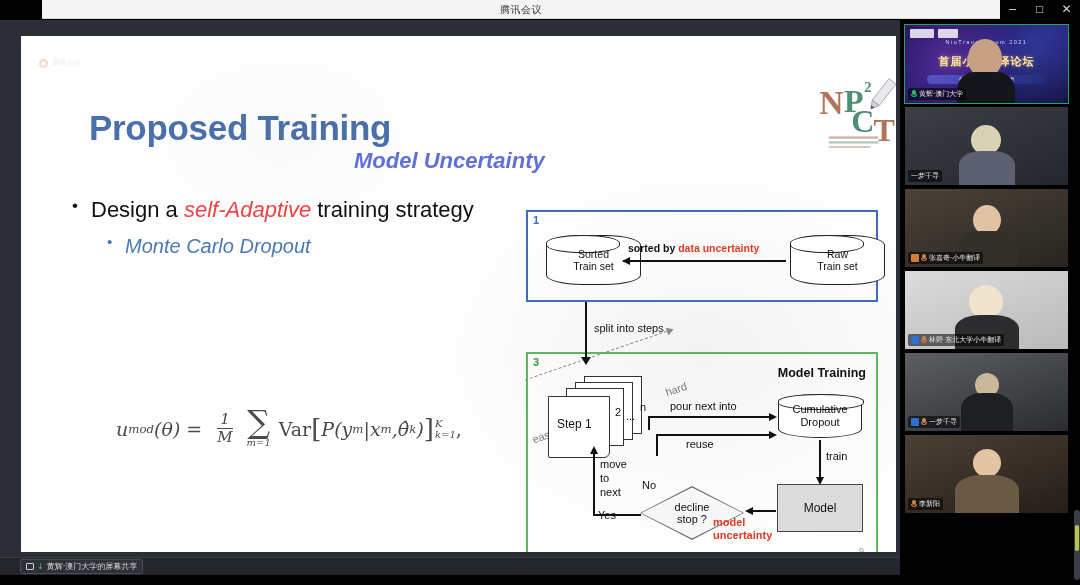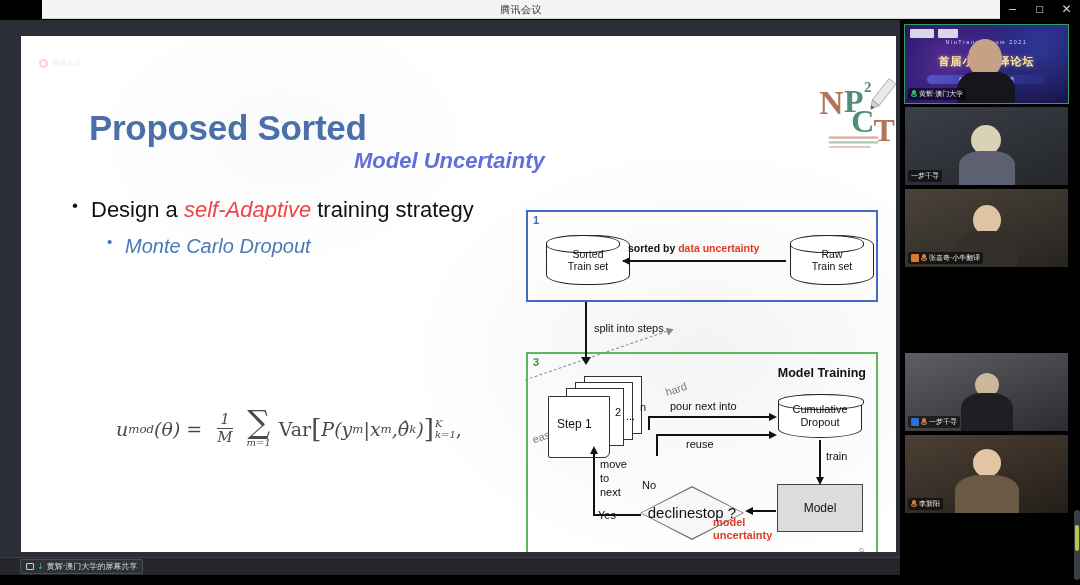--- a/index.html
+++ b/index.html
@@ -132,21 +132,21 @@
   
   .dbox1 {
     position: absolute; left: 505px; top: 174px; width: 352px; height: 92px;
     border: 2px solid #3f6cbf; background: rgba(255,255,255,.25);
   }
   .dbox1 .num {
     position: absolute; left: 5px; top: 2px; font-size: 11px;
     font-weight: bold; color: #3f6cbf;
   }
   .cyl {
-    position: absolute; width: 84px; height: 50px;
+    position: absolute; width: 95px; height: 50px;
     border: 1.4px solid #222; border-radius: 36px/10px;
     background: #fff;
     font-size: 10.5px; color: #111; text-align: center;
     display: flex; flex-direction: column; justify-content: center;
     line-height: 1.18;
   }
   .cyl::before {
     content: ""; position: absolute; left: -1.4px; top: -1.4px;
     width: 72px; height: 16px;
     border: 1.4px solid #222; border-radius: 36px/8px; background: #fff;
@@ -264,22 +264,22 @@
     clip-path: polygon(50% 0, 100% 50%, 50% 100%, 0 50%);
     background: #6f6f6f;
   }
   .diam .inner {
     position: absolute; left: 1.4px; top: 1.4px; right: 1.4px; bottom: 1.4px;
     clip-path: polygon(50% 0, 100% 50%, 50% 100%, 0 50%);
     background: #f6f7f6;
   }
   .diam .dtxt {
     position: absolute; inset: 0; z-index: 3;
-    display: flex; flex-direction: row; align-items: center; justify-content: center;
-    font-size: 15px; color: #111; line-height: 1.12;
+    display: flex; flex-direction: column; align-items: center; justify-content: center;
+    font-size: 11px; color: #111; line-height: 1.12;
   }
 
   .ln { position: absolute; background: #111; }
   .ah-r::after {
     content: ""; position: absolute; right: -7px; top: -3.4px;
     border-top: 4.5px solid transparent; border-bottom: 4.5px solid transparent;
     border-left: 8px solid #111;
   }
   .ah-l::before {
     content: ""; position: absolute; left: -7px; top: -3.4px;
@@ -423,21 +423,21 @@
   <div class="stage">
     <div class="share-frame">
 
       <div class="wm">
         <div class="wm-dot"></div>
         <div class="wm-txt">腾讯会议</div>
       </div>
 
       <div class="slide">
 
-        <div class="slide-title">Proposed Sorted</div>
+        <div class="slide-title">Proposed Training</div>
         <div class="slide-subtitle">Model Uncertainty</div>
 
         <svg class="logo" viewBox="0 0 100 100">
           <text x="4" y="50" font-family="Liberation Serif, serif" font-size="42" font-weight="bold" fill="#b1755a">N</text>
           <text x="35" y="48" font-family="Liberation Serif, serif" font-size="40" font-weight="bold" fill="#4f8f76">P</text>
           <text x="60" y="22" font-family="Liberation Serif, serif" font-size="19" font-weight="bold" fill="#4f8f76">2</text>
           <text x="44" y="72" font-family="Liberation Serif, serif" font-size="40" font-weight="bold" fill="#4f8f76">C</text>
           <text x="72" y="84" font-family="Liberation Serif, serif" font-size="40" font-weight="bold" fill="#b1755a">T</text>
           <g transform="rotate(38 80 30)">
             <rect x="74" y="4" width="11" height="34" fill="#e9e9ec" stroke="#9aa0a6" stroke-width="1"></rect>
@@ -617,20 +617,33 @@
 
     <div class="tile" style="top:87px">
       <div class="ph" style="background:linear-gradient(160deg,#3b3f46,#24262b)"></div>
       <div class="ph-head" style="left:66px;top:18px;width:30px;height:30px;background:#d9d2b4"></div>
       <div class="ph-body" style="left:54px;top:44px;width:56px;height:34px;background:#5c6070"></div>
       <div class="tile-name">
         <span>一梦千寻</span>
       </div>
     </div>
 
+    <div class="tile" style="top:251px">
+      <div class="ph" style="background:linear-gradient(160deg,#dcdcdc,#b9b9b9)"></div>
+      <div class="ph-head" style="left:64px;top:14px;width:34px;height:34px;background:#f0e4cf"></div>
+      <div class="ph-body" style="left:50px;top:44px;width:64px;height:34px;background:#2c2c2e"></div>
+      <div class="tile-name">
+        <span class="avatar-sq" style="background:#2f6fd0"></span>
+        <span class="mic muted">
+            <span class="body"></span>
+            <span class="arc"></span>
+          </span>
+        <span>林野·东北大学小牛翻译</span>
+      </div>
+    </div>
 
     <div class="tile" style="top:333px">
       <div class="ph" style="background:linear-gradient(160deg,#5d5f63,#2a2c30)"></div>
       <div class="ph-head" style="left:70px;top:20px;width:24px;height:24px;background:#cbb79a"></div>
       <div class="ph-body" style="left:56px;top:40px;width:52px;height:38px;background:#1d1f23"></div>
       <div class="tile-name">
         <span class="avatar-sq" style="background:#2f6fd0"></span>
         <span class="mic muted">
             <span class="body"></span>
             <span class="arc"></span>

